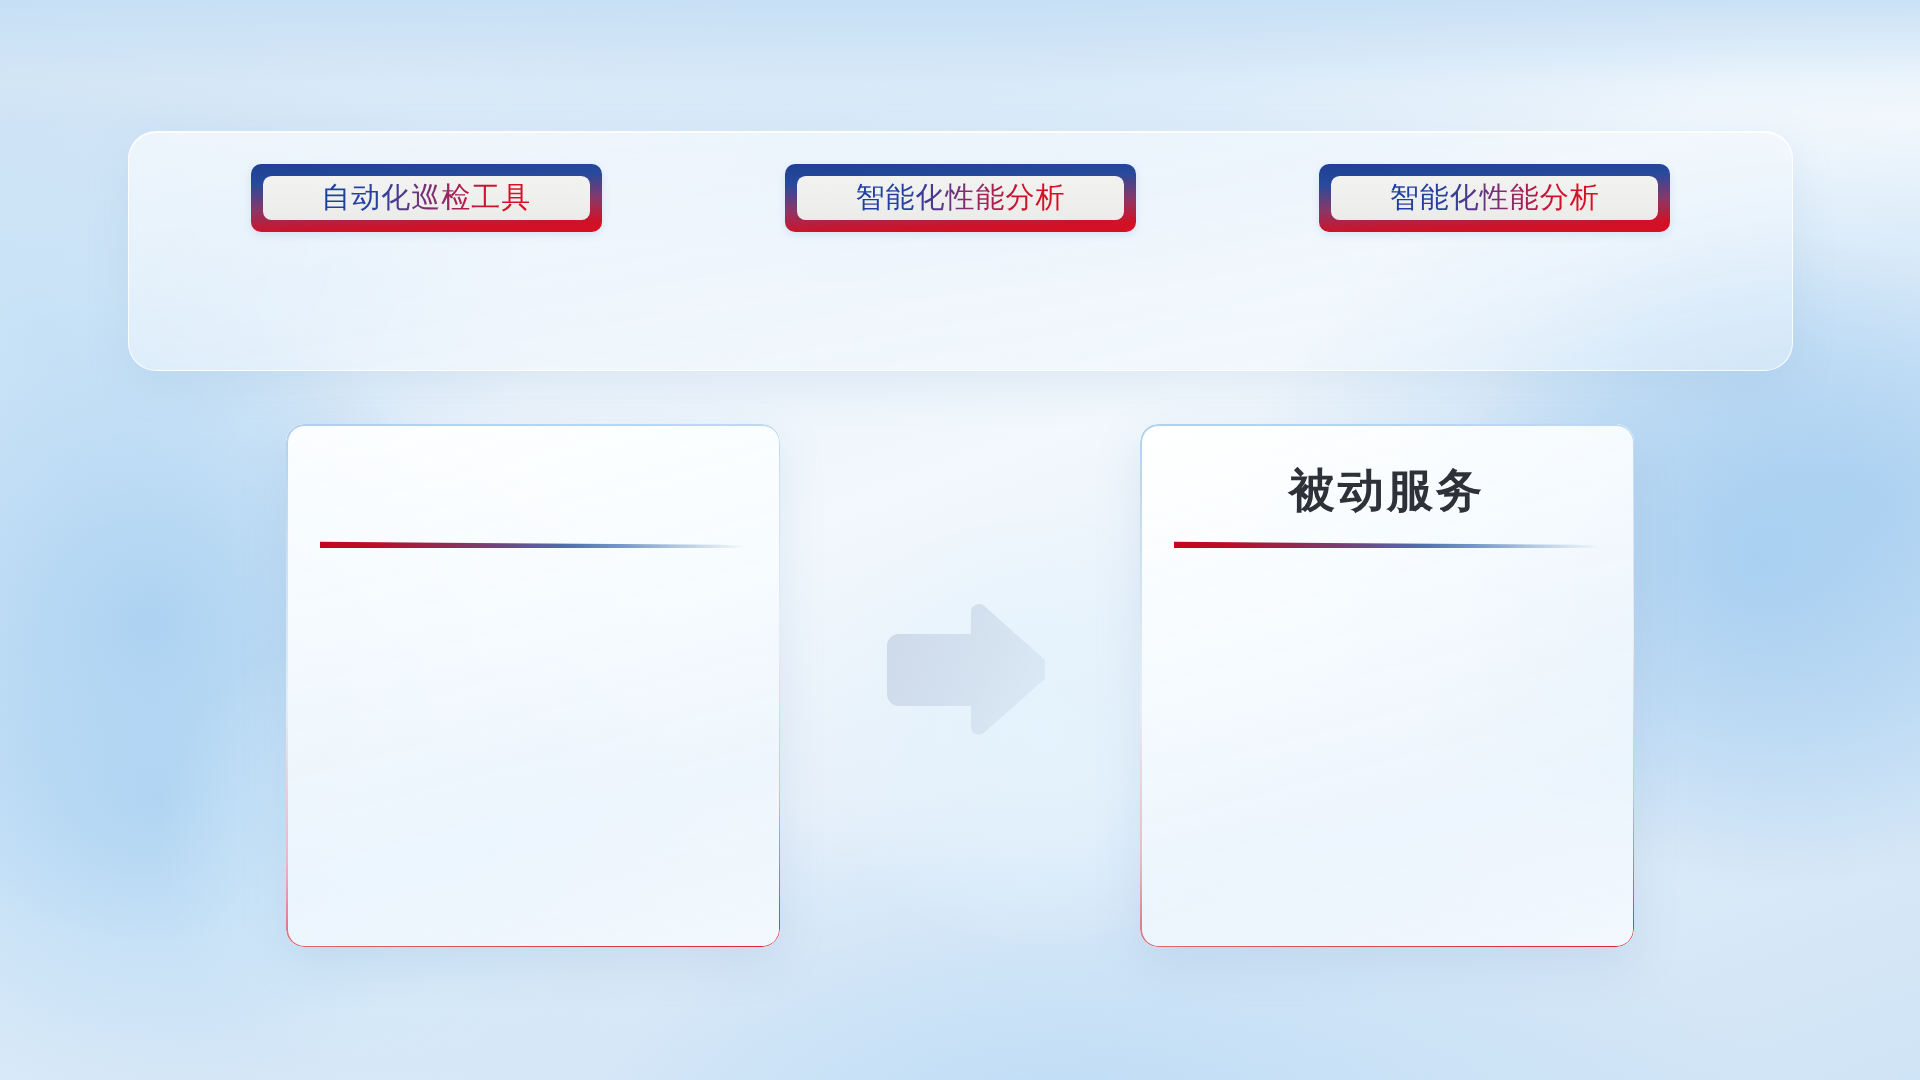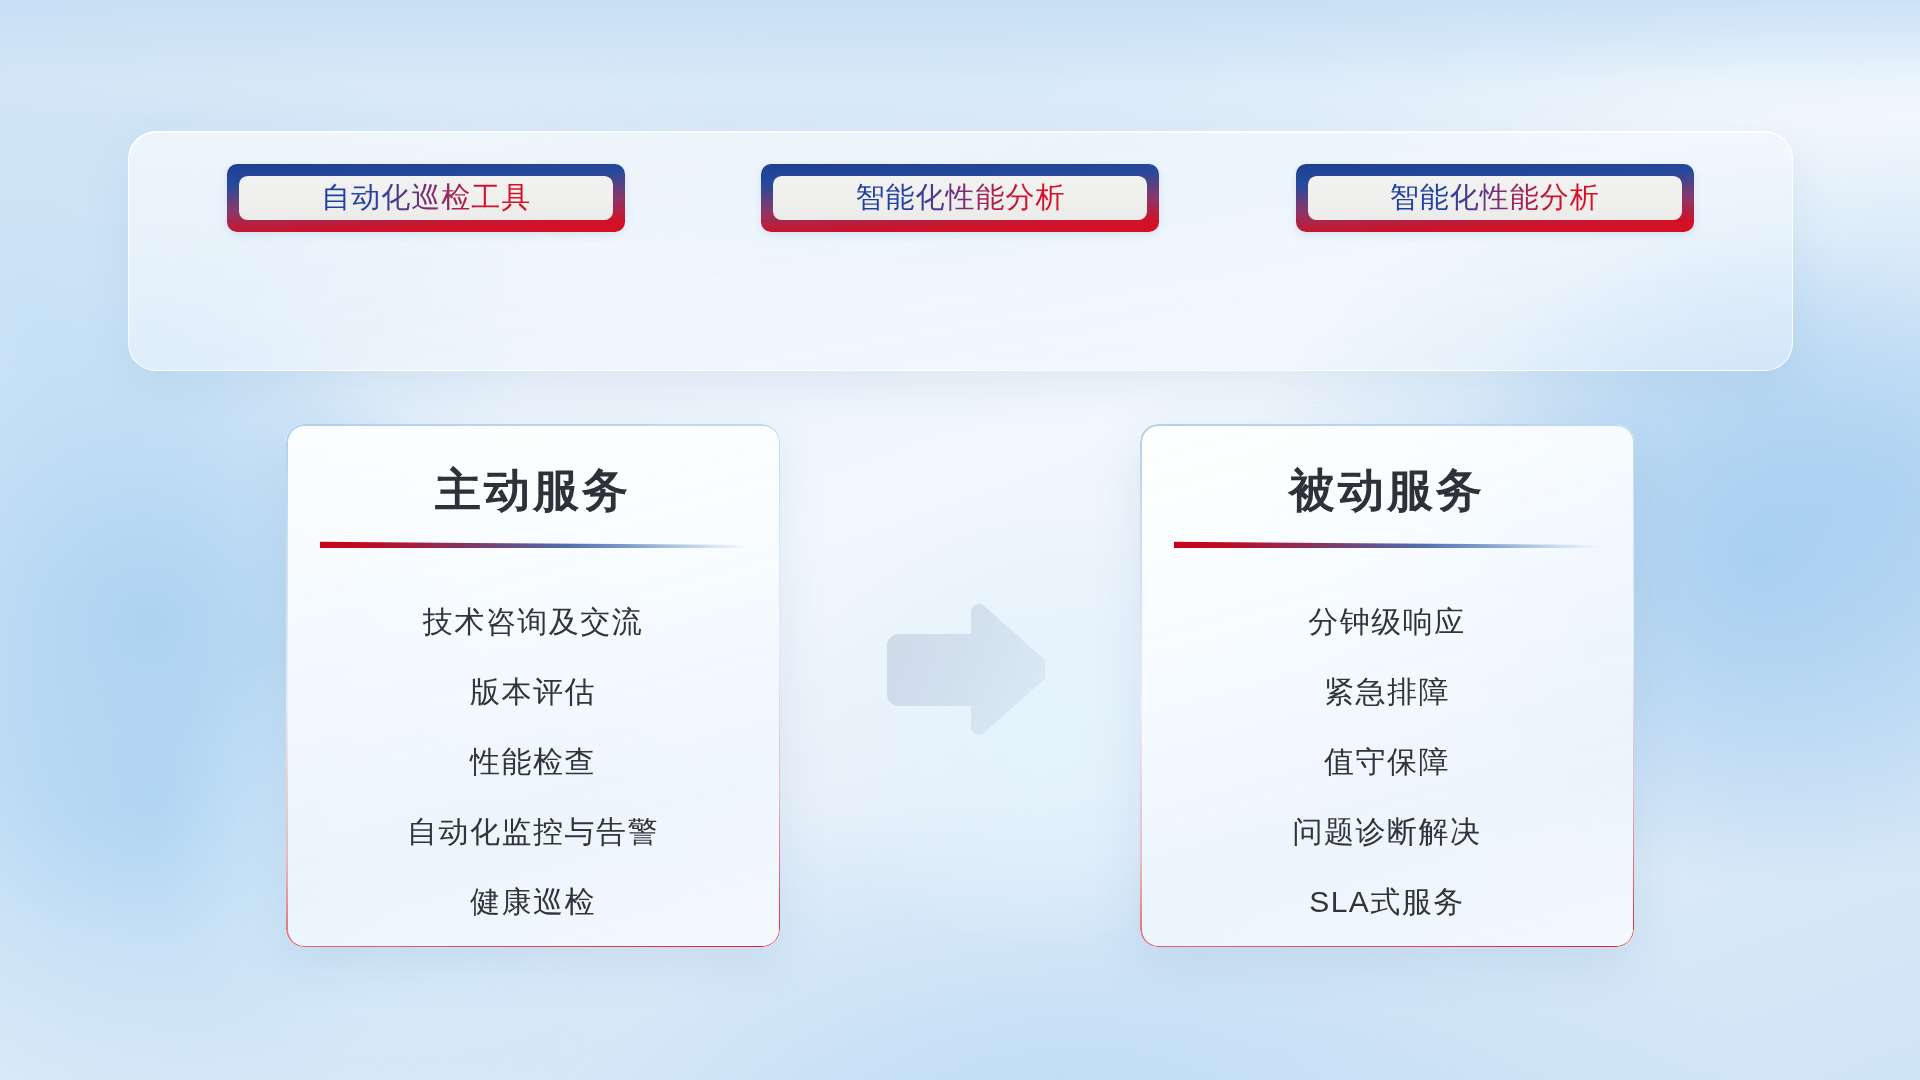--- a/index.html
+++ b/index.html
@@ -83,21 +83,21 @@
     grid-template-rows: repeat(2, 1fr);
     column-gap: 72px;
     row-gap: 18px;
     padding: 24px 66px 28px 66px;
     align-items: center;
     justify-items: center;
   }
 
   .tag-box {
     position: relative;
-    width: 398px;
+    width: 351px;
     height: 68px;
     border-radius: 10px;
     padding: 12px;
     background: linear-gradient(178deg, #1f3f93 0%, #274a9c 26%, #8a3768 58%, #cf1228 86%, #d70f22 100%);
     box-shadow: 0 3px 9px rgba(110,150,195,0.20);
   }
   .tag-inner {
     width: 100%;
     height: 100%;
     border-radius: 8.6px;
@@ -238,29 +238,21 @@
         <span class="tag-label">智能化性能分析</span>
       </div>
     </div>
 
 
 
   </div>
 </section>
 
 <section class="card card-left">
-  <h2 class="card-title">主动服务</h2>
   <div class="card-divider"></div>
-  <ul class="card-list">
-    <li class="card-list-item">技术咨询及交流</li>
-    <li class="card-list-item">版本评估</li>
-    <li class="card-list-item">性能检查</li>
-    <li class="card-list-item">自动化监控与告警</li>
-    <li class="card-list-item">健康巡检</li>
-  </ul>
 </section>
 
 <div class="arrow">
   <svg viewBox="0 0 172 132" xmlns="http://www.w3.org/2000/svg" aria-hidden="true">
     <defs>
       <linearGradient id="arrowGrad" x1="0" y1="0" x2="1" y2="0.4">
         <stop offset="0%" stop-color="#b7c2d8" stop-opacity="0.55"></stop>
         <stop offset="55%" stop-color="#bccbdf" stop-opacity="0.48"></stop>
         <stop offset="100%" stop-color="#c9d8e9" stop-opacity="0.42"></stop>
       </linearGradient>
@@ -277,20 +269,13 @@
              v-22
              H26
              a12 12 0 0 1-12-12
              z" fill="url(#arrowGrad)"></path>
   </svg>
 </div>
 
 <section class="card card-right">
   <h2 class="card-title">被动服务</h2>
   <div class="card-divider"></div>
-  <ul class="card-list">
-    <li class="card-list-item">分钟级响应</li>
-    <li class="card-list-item">紧急排障</li>
-    <li class="card-list-item">值守保障</li>
-    <li class="card-list-item">问题诊断解决</li>
-    <li class="card-list-item">SLA式服务</li>
-  </ul>
 </section>
 
 </body></html>

